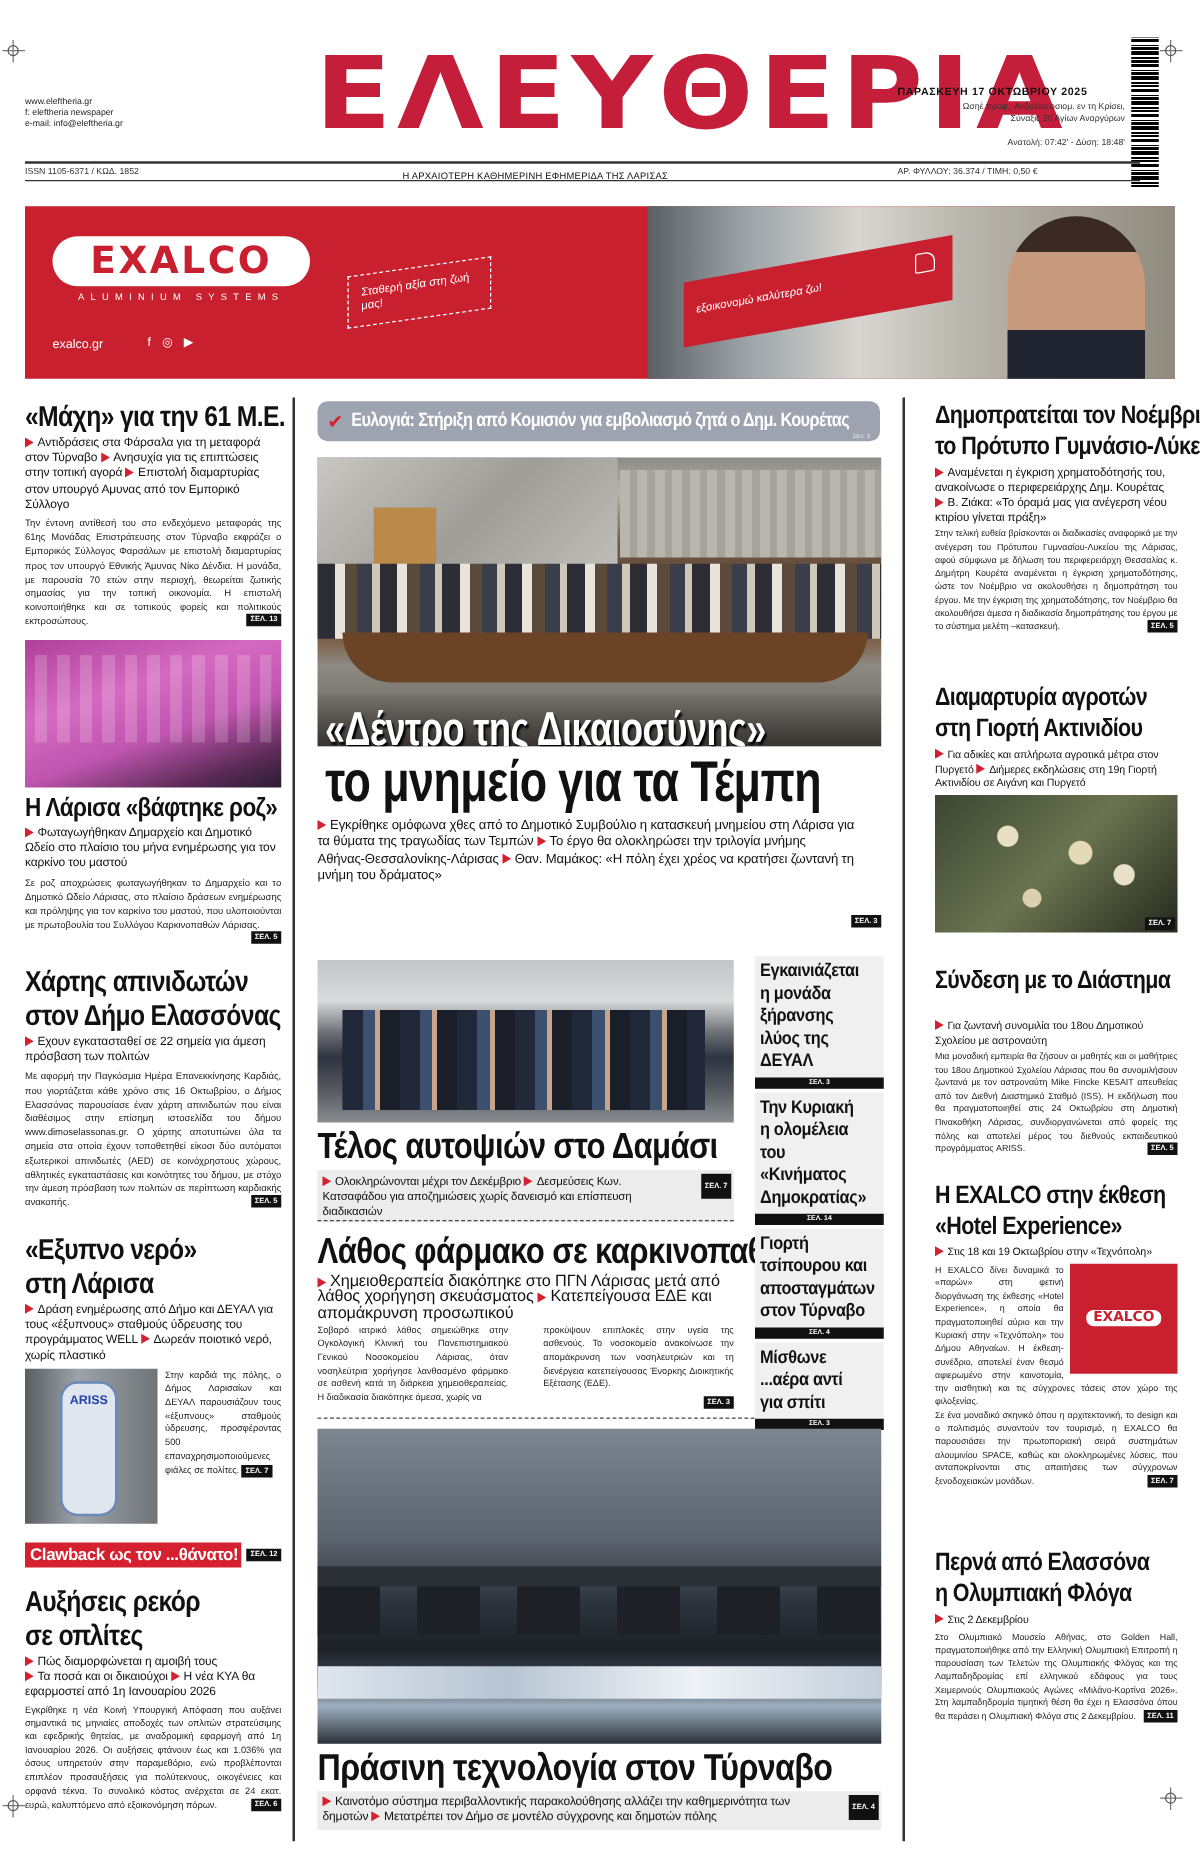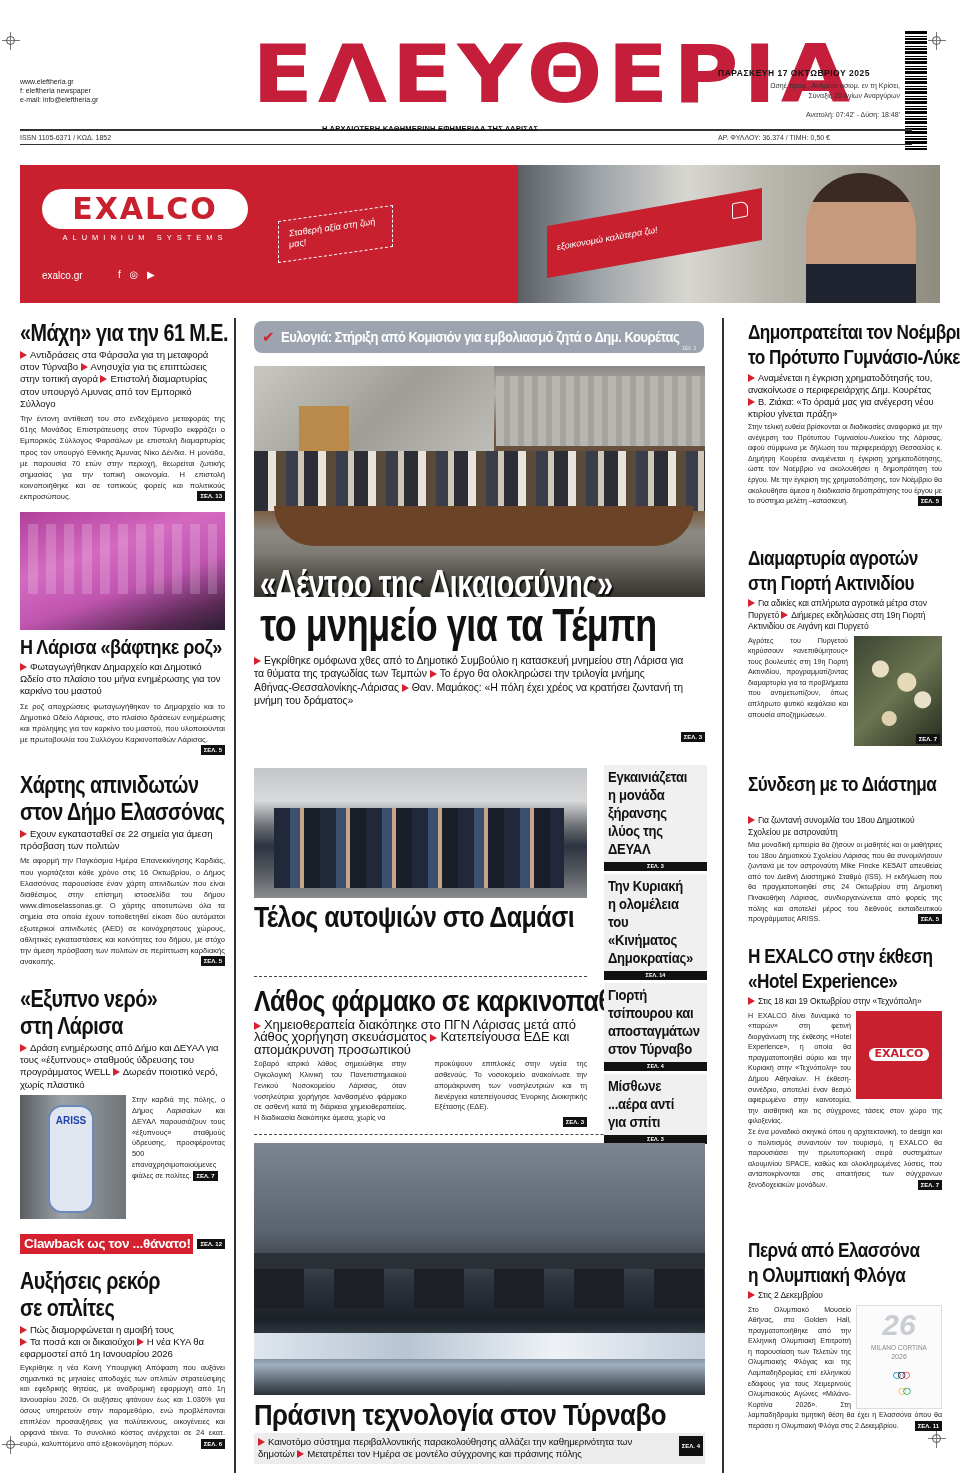--- a/index.html
+++ b/index.html
@@ -13,21 +13,21 @@
 
 .mast-left{left:20px;top:77px;font-size:7px;line-height:9px;color:#222}
 .logo{left:252px;top:30px;font-family:"DejaVu Sans",sans-serif;font-weight:bold;color:#c41e3a;font-size:80px;letter-spacing:4px;line-height:90px;transform:scaleX(1.12);transform-origin:left}
 .date{left:718px;top:68px;font-size:8.5px;font-weight:bold;letter-spacing:.5px}
 .namedays{left:718px;top:81px;width:182px;text-align:right;font-size:7px;line-height:10px;color:#333}
 .sun{left:718px;top:111px;width:182px;text-align:right;font-size:7px;color:#333}
 .barcode{left:905px;top:30px;width:22px;height:120px;background:repeating-linear-gradient(0deg,#000 0 2px,#fff 2px 3px,#000 3px 4px,#fff 4px 6px,#000 6px 9px,#fff 9px 10px)}
 .rule1{left:20px;top:129px;width:892px;height:2px;background:#333}
 .rule2{left:20px;top:144px;width:892px;height:1px;background:#333}
 .issn{left:20px;top:134px;font-size:7px;color:#333}
-.tagline{left:322px;top:124px;font-size:7.5px;font-weight:bold;letter-spacing:.2px}
+.tagline{left:322px;top:136px;font-size:7.5px;font-weight:normal;letter-spacing:.2px}
 .issue{left:718px;top:134px;font-size:7px;color:#333}
 
 .ad{left:20px;top:165px;width:920px;height:138px;background:#c8202f}
 .ad-photo{position:absolute;left:498px;top:0;width:422px;height:138px;background:linear-gradient(90deg,#5a5f64 0%,#9aa1a6 18%,#d8d6d0 40%,#b9b6ad 60%,#8f8b7f 100%)}
 .ad-person{position:absolute;right:24px;top:8px;width:110px;height:130px;border-radius:55px 55px 0 0;background:linear-gradient(#3b2a24 0 22%,#c79a7e 22% 70%,#1f2430 70%)}
 .ad-logo{position:absolute;left:22px;top:24px;width:206px;height:40px;background:#fff;border-radius:20px;color:#c8202f;font-family:"DejaVu Sans",sans-serif;font-weight:bold;font-size:30px;text-align:center;line-height:40px;letter-spacing:2px}
 .ad-sub{position:absolute;left:22px;top:68px;width:206px;text-align:center;color:#fff;font-size:7.5px;letter-spacing:5px}
 .ad-url{position:absolute;left:22px;top:105px;color:#fff;font-size:10px}
 .ad-soc{position:absolute;left:98px;top:104px;color:#fff;font-size:10px;letter-spacing:3px}
 .ad-slogan1{position:absolute;left:258px;top:48px;width:115px;height:42px;border:1px dashed #fff;transform:skewY(-8deg);color:#fff;font-size:9px;line-height:11px;padding:8px 10px}
@@ -216,20 +216,27 @@
       <span class="tri"></span><span>Θαν. Μαμάκος: «Η πόλη έχει χρέος να κρατήσει ζωντανή τη μνήμη του δράματος»</span>
     </div>
     <span class="sel abs" style="right:0;top:366px">ΣΕΛ. 3</span>
   </article>
 
   <article class="abs" style="left:254px;top:768px;width:333px">
     <div class="photo" style="height:130px;background:linear-gradient(180deg,#c3c6c9 0%,#d9dadb 25%,#6b6f74 45%,#2d3340 60%,#555a60 80%,#8a8c8f 100%);position:relative">
       <div style="position:absolute;left:20px;top:40px;width:290px;height:80px;background:repeating-linear-gradient(90deg,#20283a 0 16px,#3b4f6e 16px 26px,#c7a58a 26px 30px,#1a1e28 30px 46px)"></div>
     </div>
     <div class="hd" style="font-size:29px;line-height:34px;margin-top:2px">Τέλος αυτοψιών στο Δαμάσι</div>
+    <div style="background:#ececec;padding:3px 4px;position:relative;width:333px;margin-top:2px">
+      <div class="sub" style="font-size:9.2px;line-height:12px;width:290px">
+        <span class="tri"></span><span>Ολοκληρώνονται μέχρι τον Δεκέμβριο</span>
+        <span class="tri"></span><span>Δεσμεύσεις Κων. Κατσαφάδου για αποζημιώσεις χωρίς δανεισμό και επίσπευση διαδικασιών</span>
+      </div>
+      <span class="sel" style="position:absolute;right:2px;top:3px;padding:6px 3px">ΣΕΛ. 7</span>
+    </div>
   </article>
 
   <div class="abs dash" style="left:254px;top:976px;width:333px"></div>
 
   <article class="abs" style="left:254px;top:984px;width:333px">
     <div class="hd" style="font-size:29px;line-height:34px">Λάθος φάρμακο σε καρκινοπαθή</div>
     <div class="sub" style="font-size:13px;line-height:12.4px;margin-top:1px">
       <span class="tri"></span><span>Χημειοθεραπεία διακόπηκε στο ΠΓΝ Λάρισας μετά από λάθος χορήγηση σκευάσματος</span>
       <span class="tri"></span><span>Κατεπείγουσα ΕΔΕ και απομάκρυνση προσωπικού</span>
     </div>
@@ -265,21 +272,21 @@
 
   <article class="abs" style="left:254px;top:1143px;width:451px">
     <div class="photo" style="height:252px;position:relative;background:linear-gradient(180deg,#7d8590 0%,#5b636e 35%,#2e343d 55%,#1c2128 70%,#3d4650 80%,#9fb0c0 88%,#2a3038 100%)">
       <div style="position:absolute;left:0;top:110px;width:451px;height:55px;background:repeating-linear-gradient(90deg,#1d2127 0 50px,transparent 50px 80px);border-top:16px solid #2b3037"></div>
       <div style="position:absolute;left:0;top:190px;width:451px;height:26px;background:linear-gradient(90deg,#dfe6ee,#b7c4d2,#eef2f6,#c4cfdb)"></div>
     </div>
     <div class="hd" style="font-size:30px;line-height:36px;margin-top:2px;transform:scaleX(.86)">Πράσινη τεχνολογία στον Τύρναβο</div>
     <div style="background:#ececec;padding:3px 4px;position:relative">
       <div class="sub" style="font-size:9.6px;line-height:12.3px;width:410px">
         <span class="tri"></span><span>Καινοτόμο σύστημα περιβαλλοντικής παρακολούθησης αλλάζει την καθημερινότητα των δημοτών</span>
-        <span class="tri"></span><span>Μετατρέπει τον Ημέρα σε μοντέλο σύγχρονης και πράσινης πόλης</span>
+        <span class="tri"></span><span>Μετατρέπει τον Δήμο σε μοντέλο σύγχρονης και δημοτών πόλης</span>
       </div>
       <span class="sel" style="position:absolute;right:2px;top:3px;padding:6px 3px">ΣΕΛ. 4</span>
     </div>
   </article>
 </section>
 
 <section>
   <article class="abs" style="left:748px;top:320px;width:194px">
     <div class="hd" style="font-size:20px;line-height:25px">
       <div>Δημοπρατείται τον Νοέμβριο</div>
@@ -298,21 +305,20 @@
   <article class="abs" style="left:748px;top:546px;width:194px">
     <div class="hd" style="font-size:20px;line-height:25px">
       <div>Διαμαρτυρία αγροτών</div>
       <div>στη Γιορτή Ακτινιδίου</div>
     </div>
     <div class="sub" style="font-size:8.5px;line-height:11.5px;margin-top:2px">
       <span class="tri"></span><span>Για αδικίες και απλήρωτα αγροτικά μέτρα στον Πυργετό</span>
       <span class="tri"></span><span>Διήμερες εκδηλώσεις στη 19η Γιορτή Ακτινιδίου σε Αιγάνη και Πυργετό</span>
     </div>
     <div style="display:flex;gap:6px;margin-top:3px">
-      <div class="body" style="width:100px;font-size:7.1px;line-height:10.6px">Αγρότες του Πυργετού κηρύσσουν «ανεπιθύμητους» τους βουλευτές στη 19η Γιορτή Ακτινιδίου, προγραμματίζοντας διαμαρτυρία για τα προβλήματα που αντιμετωπίζουν, όπως απλήρωτο φυτικό κεφάλαιο και απουσία αποζημιώσεων.</div>
       <div class="photo" style="flex:1;height:110px;position:relative;background:radial-gradient(circle at 30% 30%,#e8dfc2 0 8px,transparent 9px),radial-gradient(circle at 60% 42%,#e5dab8 0 9px,transparent 10px),radial-gradient(circle at 78% 58%,#e8e0c8 0 8px,transparent 9px),radial-gradient(circle at 40% 75%,#dcd0ae 0 7px,transparent 8px),linear-gradient(135deg,#3d4632,#6a7450 50%,#242a1e)">
         <span class="sel" style="position:absolute;right:2px;bottom:2px">ΣΕΛ. 7</span>
       </div>
     </div>
   </article>
 
   <article class="abs" style="left:748px;top:772px;width:194px">
     <div class="hd" style="font-size:20px;line-height:25px">Σύνδεση με το Διάστημα</div>
     <div class="sub" style="font-size:8.5px;line-height:11.5px;margin-top:18px">
       <span class="tri"></span><span>Για ζωντανή συνομιλία του 18ου Δημοτικού Σχολείου με αστροναύτη</span>
@@ -343,23 +349,17 @@
 
   <article class="abs" style="left:748px;top:1238px;width:194px">
     <div class="hd" style="font-size:20px;line-height:25px">
       <div>Περνά από Ελασσόνα</div>
       <div>η Ολυμπιακή Φλόγα</div>
     </div>
     <div class="sub" style="font-size:8.5px;line-height:11.5px;margin-top:2px">
       <span class="tri"></span><span>Στις 2 Δεκεμβρίου</span>
     </div>
     <div class="body" style="margin-top:3px;font-size:7.1px;line-height:10.6px">
-      <div style="float:right;width:86px;height:104px;border:1px solid #ddd;margin-left:5px;text-align:center;color:#888;background:#fbfbfb">
-        <div style="font-size:30px;font-weight:bold;color:#c9ccd2;line-height:38px;font-style:italic">26</div>
-        <div style="font-size:6.5px;line-height:8px">MILANO CORTINA</div>
-        <div style="font-size:7px;line-height:9px">2026</div>
-        <div style="margin-top:6px;font-size:16px;letter-spacing:-5px;line-height:16px"><span style="color:#0081c8">○</span><span style="color:#000">○</span><span style="color:#ee334e">○</span><br><span style="color:#fcb131;margin-left:6px">○</span><span style="color:#00a651">○</span></div>
-      </div>
       <span>Στο Ολυμπιακό Μουσείο Αθήνας, στο Golden Hall, πραγματοποιήθηκε από την Ελληνική Ολυμπιακή Επιτροπή η παρουσίαση των Τελετών της Ολυμπιακής Φλόγας και της Λαμπαδηδρομίας επί ελληνικού εδάφους για τους Χειμερινούς Ολυμπιακούς Αγώνες «Μιλάνο-Κορτίνα 2026». Στη λαμπαδηδρομία τιμητική θέση θα έχει η Ελασσόνα όπου θα περάσει η Ολυμπιακή Φλόγα στις 2 Δεκεμβρίου.</span>
       <span class="sel" style="float:right">ΣΕΛ. 11</span>
     </div>
   </article>
 </section>
 
 </body></html>

